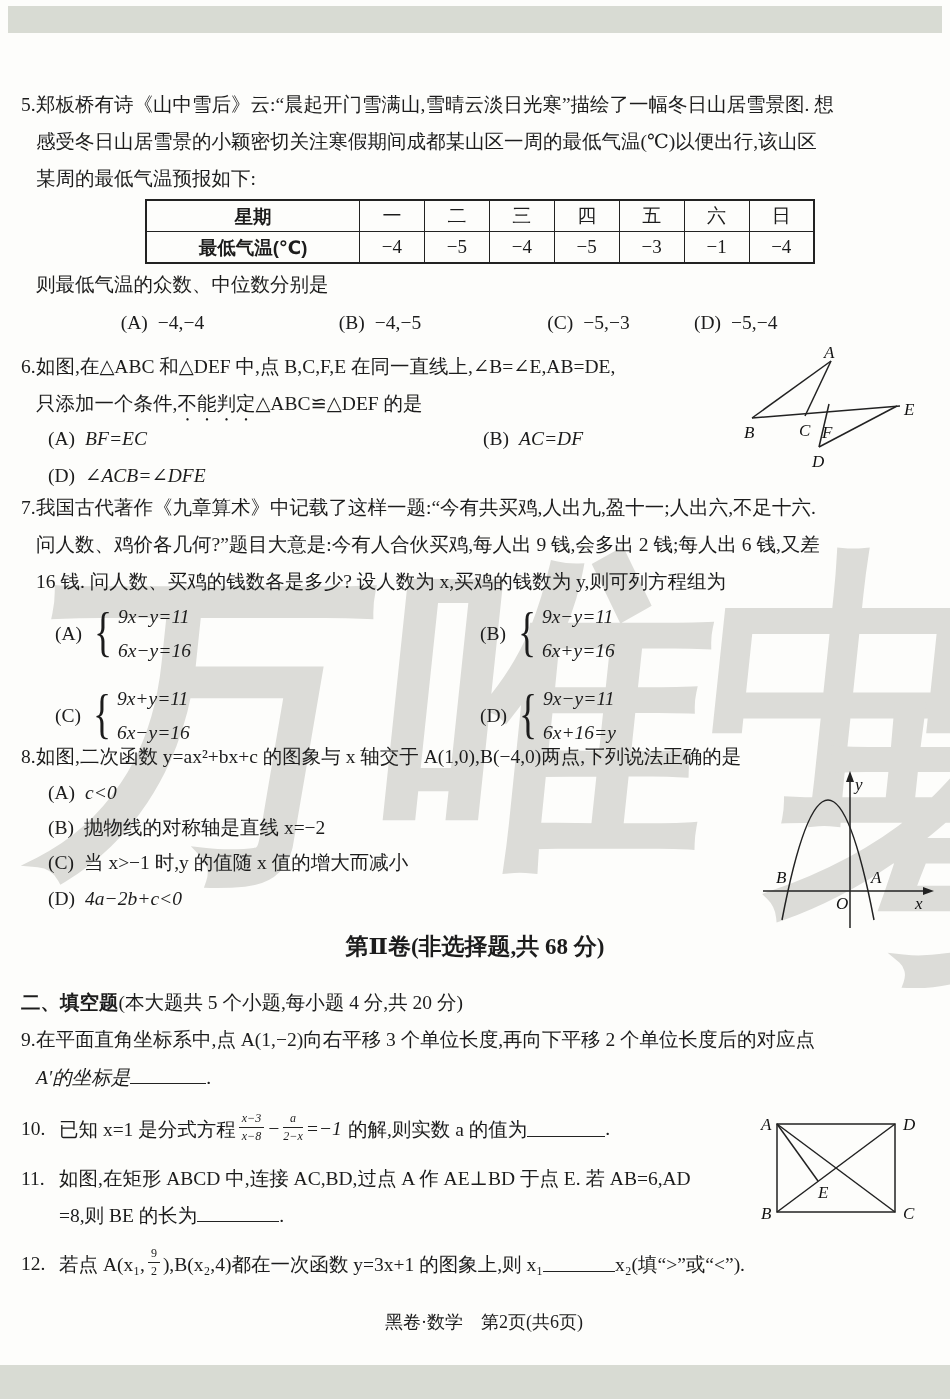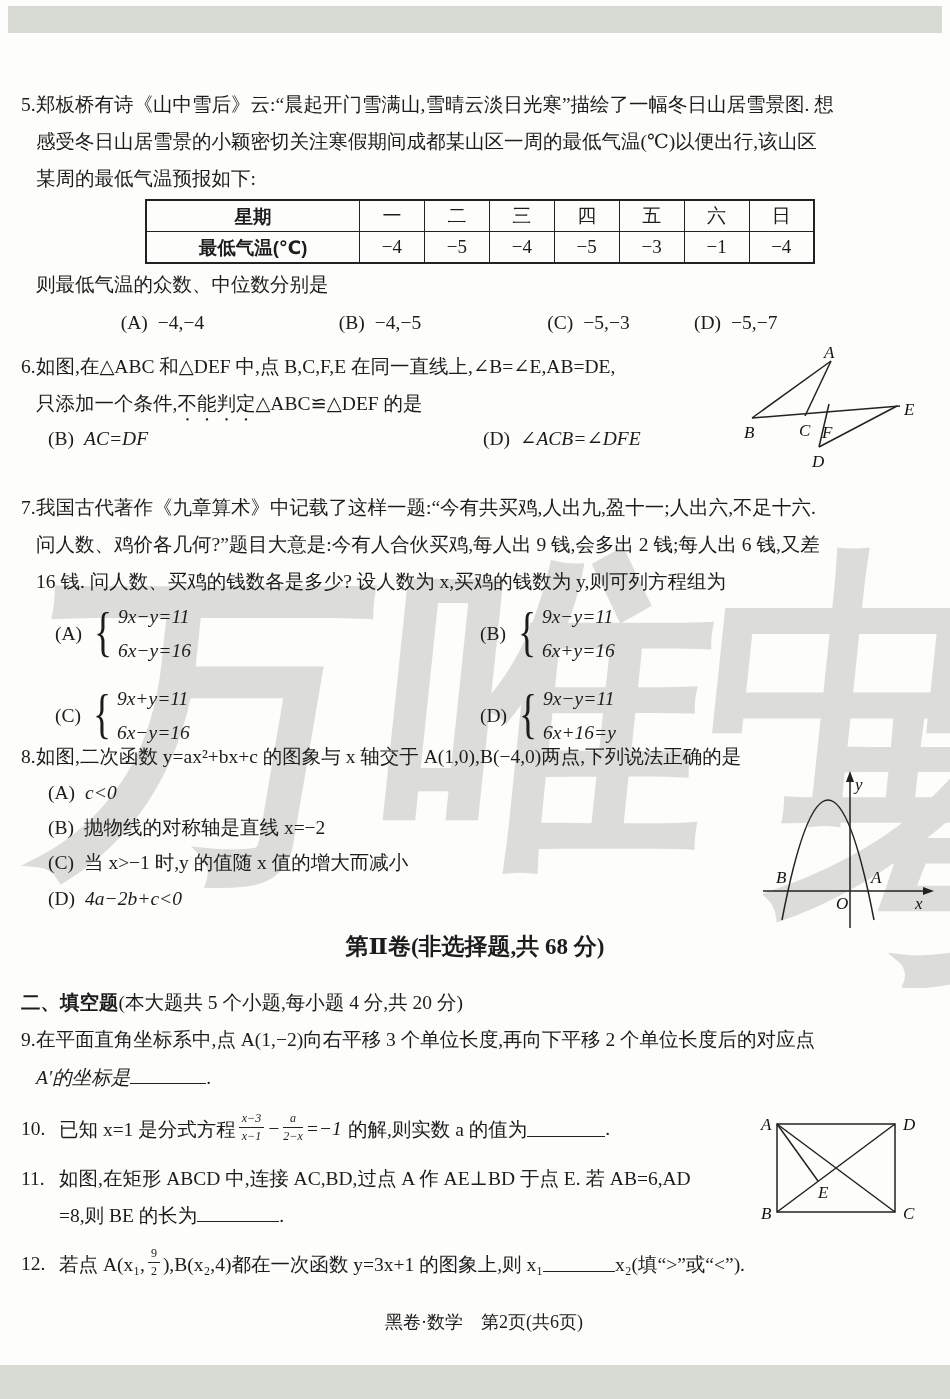--- a/index.html
+++ b/index.html
@@ -98,31 +98,32 @@
           <td>−1</td>
           <td>−4</td>
         </tr>
       </tbody>
         </table>
       <div class="tline" style="margin-top:2px;line-height:38px">则最低气温的众数、中位数分别是</div>
       <div class="opts-row">
         <span class="o1"><span class="opt-label">(A)</span><span>−4,−4</span></span>
         <span class="o2"><span class="opt-label">(B)</span><span>−4,−5</span></span>
         <span class="o3"><span class="opt-label">(C)</span><span>−5,−3</span></span>
-        <span><span class="opt-label">(D)</span><span>−5,−7</span></span>
+        <span><span class="opt-label">(D)</span><span>−5,−4</span></span>
       </div>
     </div>
   </div>
 
   <div class="q" style="top:348px">
     <span class="qnum">6.</span>
     <div class="qbody">
       <div class="tline">如图,在△ABC 和△DEF 中,点 B,C,F,E 在同一直线上,∠B=∠E,AB=DE,</div>
       <div class="tline"><span>只添加一个条件,</span><span class="emph">不能判定</span><span>△ABC≌△DEF 的是</span></div>
       <div class="opts-grid">
+        <span><span class="opt-label">(A)</span><span class="math">BF=EC</span></span>
         <span><span class="opt-label">(B)</span><span class="math">AC=DF</span></span>
         <span><span class="opt-label">(D)</span><span class="math">∠ACB=∠DFE</span></span>
       </div>
     </div>
   </div>
 
   <svg class="fig" style="left:738px;top:345px" width="205" height="135" viewBox="0 0 205 135">
     <line x1="14" y1="73" x2="162" y2="61"></line>
     <line x1="14" y1="73" x2="93" y2="16"></line>
     <line x1="93" y1="16" x2="67" y2="71"></line>
@@ -219,21 +220,21 @@
     </div>
   </div>
 
   <div class="q" style="top:1100px">
     <span class="qnum" style="line-height:58px">10.</span>
     <div class="qbody" style="padding-left:38px">
       <div class="vflex" style="height:58px">
         <span>已知 x=1 是分式方程</span>
         <span class="frac">
             <span class="fnum math">x−3</span>
-            <span class="fden math">x−1</span>
+            <span class="fden math">x−8</span>
           </span>
         <span class="math">−</span>
         <span class="frac">
             <span class="fnum math">a</span>
             <span class="fden math">2−x</span>
           </span>
         <span class="math">=−1</span>
         <span style="margin-left:6px">的解,则实数 a 的值为</span>
         <span class="blank" style="width:78px"></span>
         <span>.</span>

